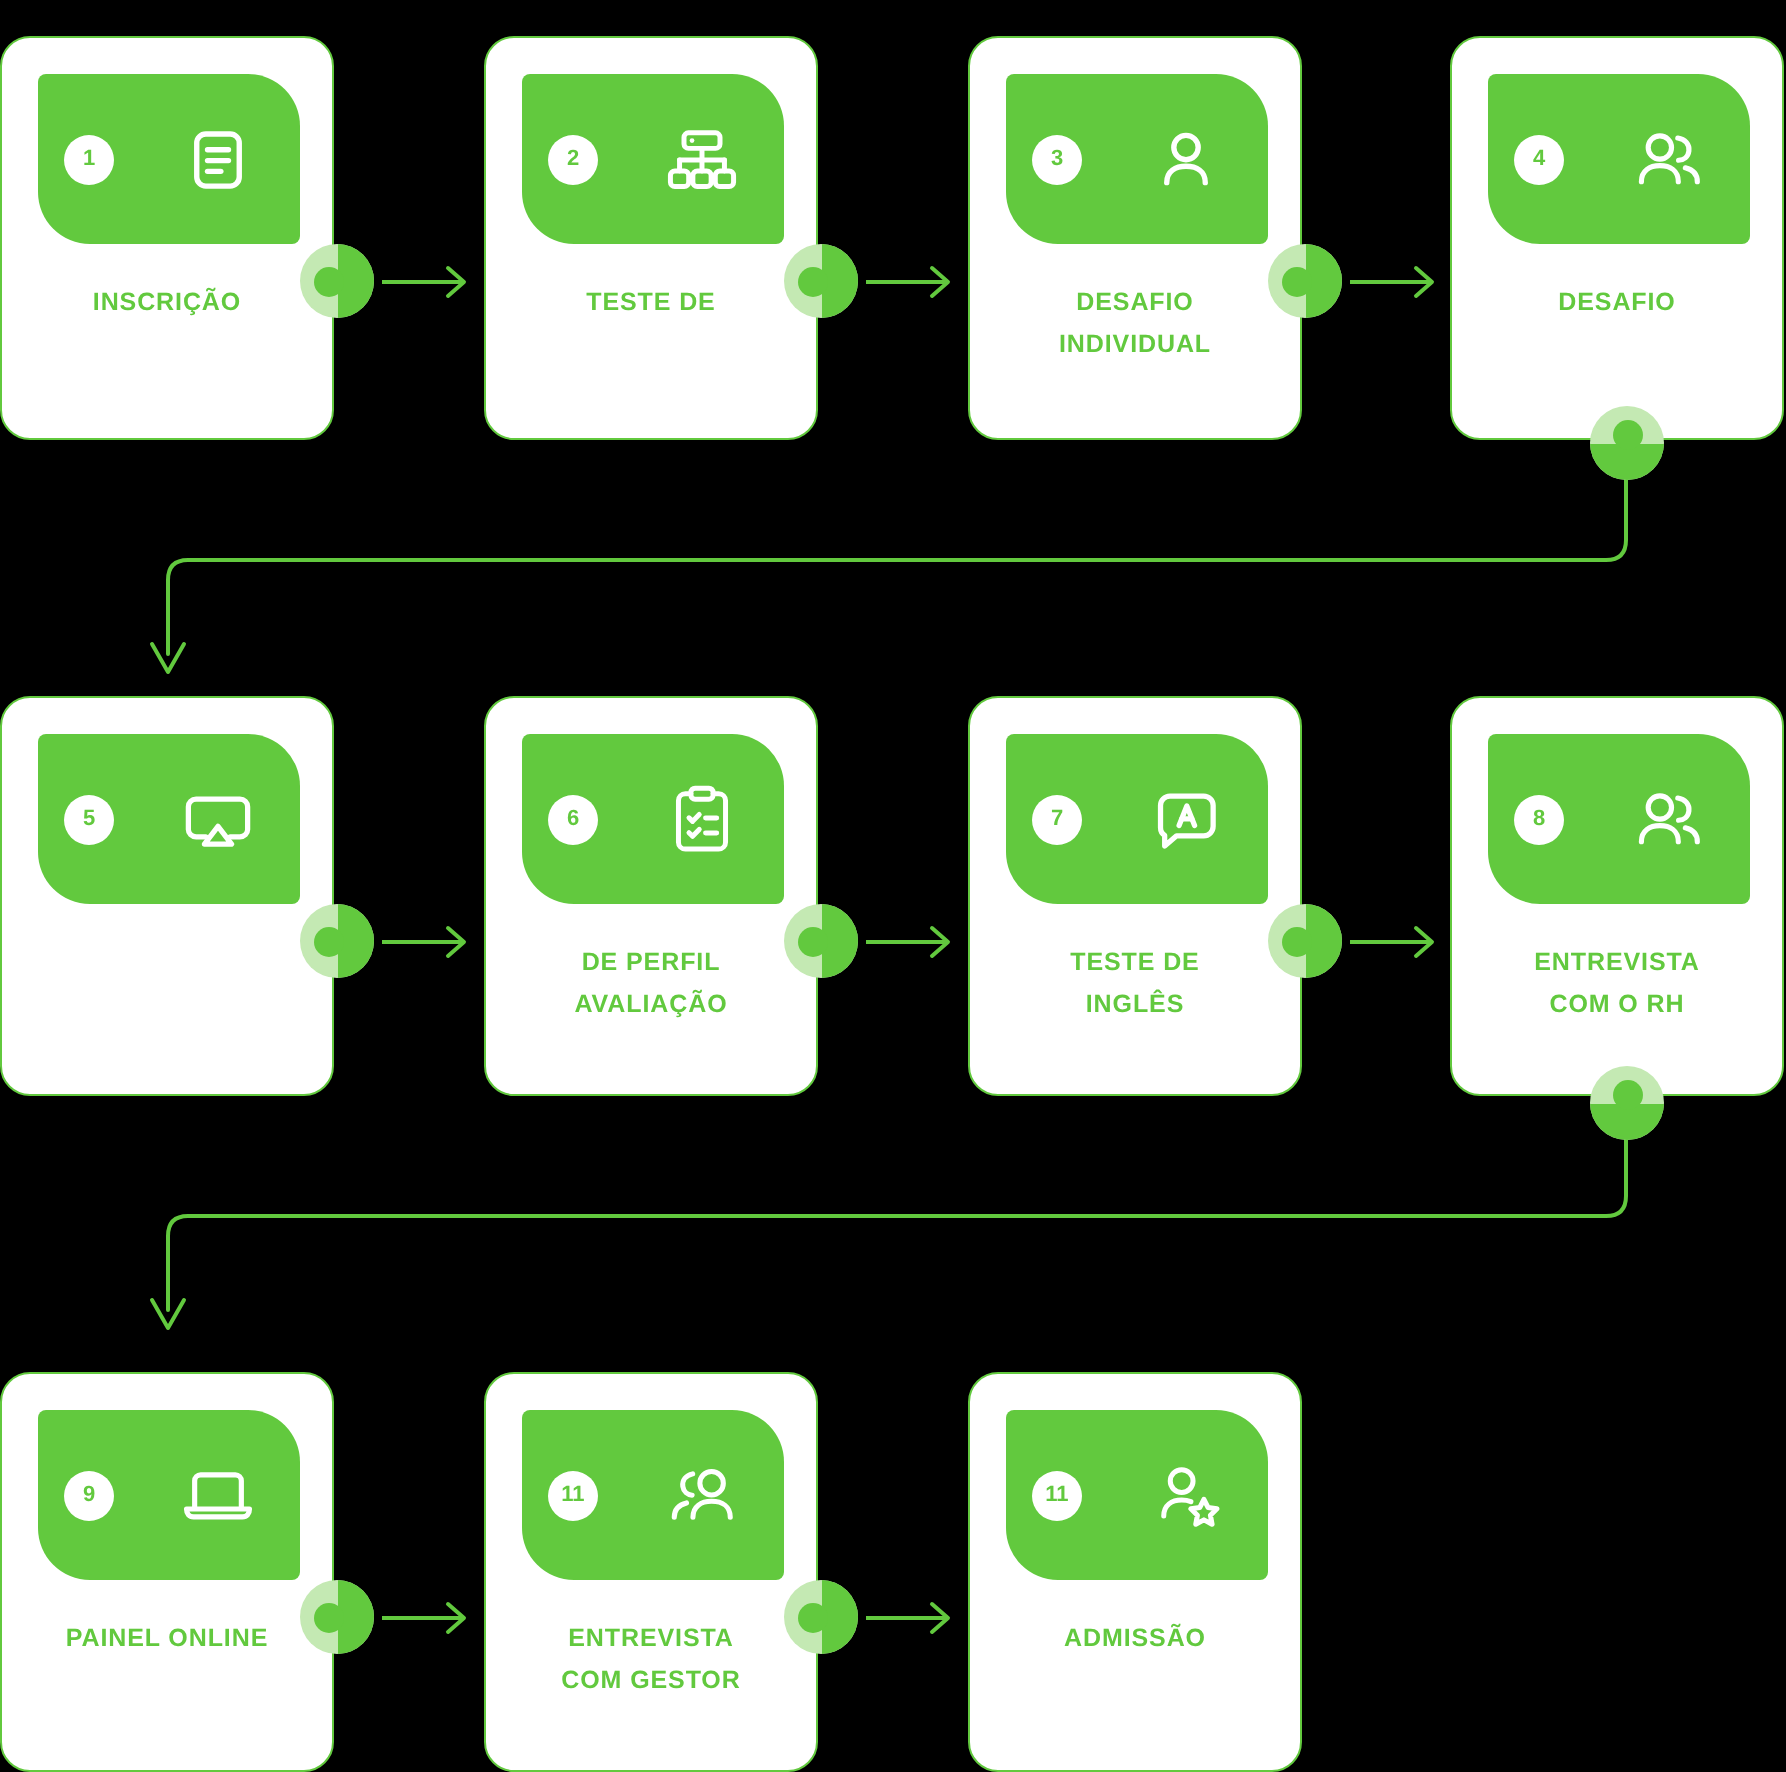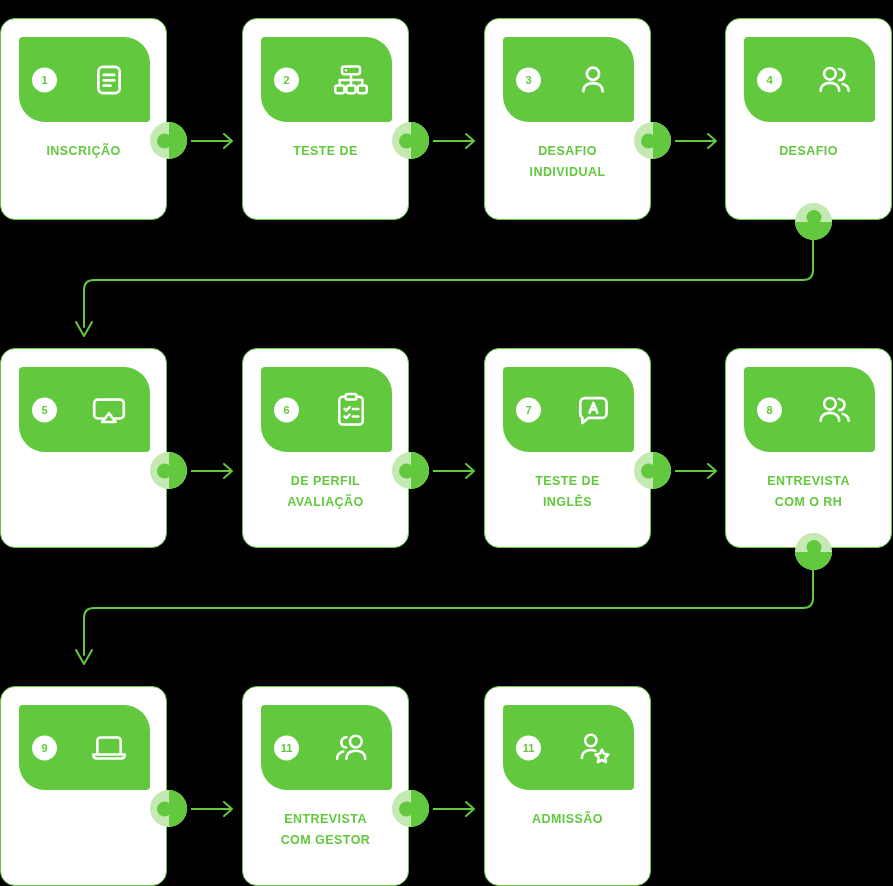--- a/index.html
+++ b/index.html
@@ -395,20 +395,23 @@
     <div class="step-card col-1">
       <div class="icon-panel">
         <div class="step-number">9</div>
         <div class="step-glyph">
           <svg width="38" height="32" viewBox="0 0 28 22" fill="none" stroke="#ffffff" stroke-width="1.9" stroke-linecap="round" stroke-linejoin="round">
             <path d="M 5.4,15.3 L 5.4,5.4 C 5.4,4.2 6.4,3.2 7.6,3.2 L 20.4,3.2 C 21.6,3.2 22.6,4.2 22.6,5.4 L 22.6,15.3"></path>
             <path d="M 2.4,15.8 L 25.6,15.8 C 25.6,17.6 24.6,18.7 23,18.7 L 5,18.7 C 3.4,18.7 2.4,17.6 2.4,15.8 Z"></path>
           </svg>
         </div>
       </div>
+      <div class="step-caption">
+        <span>PAINEL ONLINE</span>
+      </div>
       <div class="node-h"></div>
       <svg class="arrow-h" viewBox="0 0 48 18">
         <line x1="0" y1="9" x2="40" y2="9" stroke="#62c93e" stroke-width="2"></line>
         <path d="M 33,2 L 41,9 L 33,16" fill="none" stroke="#62c93e" stroke-width="2" stroke-linecap="round" stroke-linejoin="round"></path>
       </svg>
     </div>
 
     <div class="step-card col-2">
       <div class="icon-panel">
         <div class="step-number">11</div>

